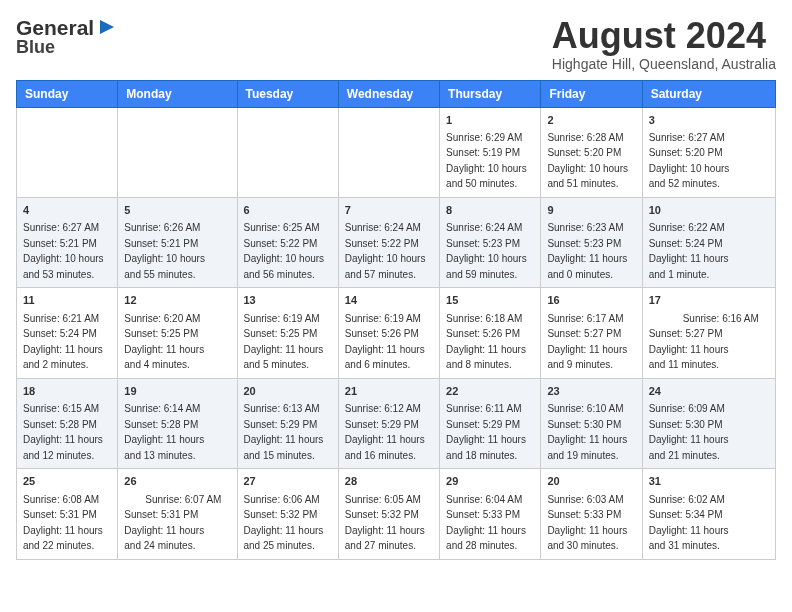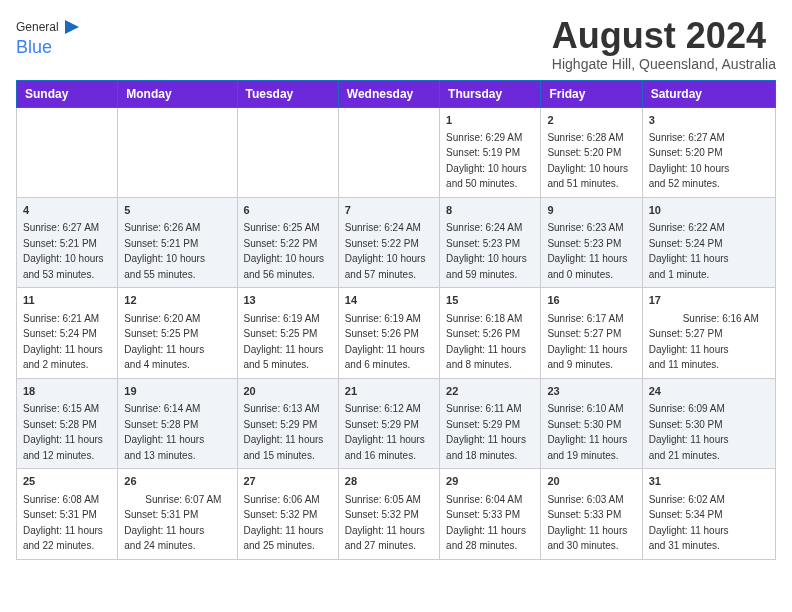--- a/index.html
+++ b/index.html
@@ -14,29 +14,29 @@
       display: flex;
       align-items: flex-start;
       justify-content: space-between;
       margin-bottom: 8px;
     }
     .logo {
       display: flex;
       align-items: center;
     }
     .logo-text-general {
-      font-size: 12px;
-      font-weight: normal;
+      font-size: 21px;
+      font-weight: bold;
       color: #333;
       line-height: 1;
     }
     .logo-text-blue {
       font-size: 18px;
-      font-weight: normal;
-      color: #3b82f6;
+      font-weight: bold;
+      color: #404040;
       line-height: 1;
     }
     .logo-icon {
       width: 22px;
       height: 22px;
       margin-left: 2px;
     }
     .title-section {
     }
     .main-title {
@@ -48,21 +48,21 @@
     .subtitle {
       font-size: 14px;
       color: #555;
     }
     table {
       width: 100%;
       border-collapse: collapse;
       font-size: 11px;
     }
     thead tr {
-      background-color: #6d28d9;
+      background-color: #3b82f6;
       color: #fff;
     }
     thead th {
       padding: 6px 8px;
       text-align: left;
       font-size: 12px;
       font-weight: bold;
       border: 1px solid #1a6bbf;
     }
     tbody tr {

